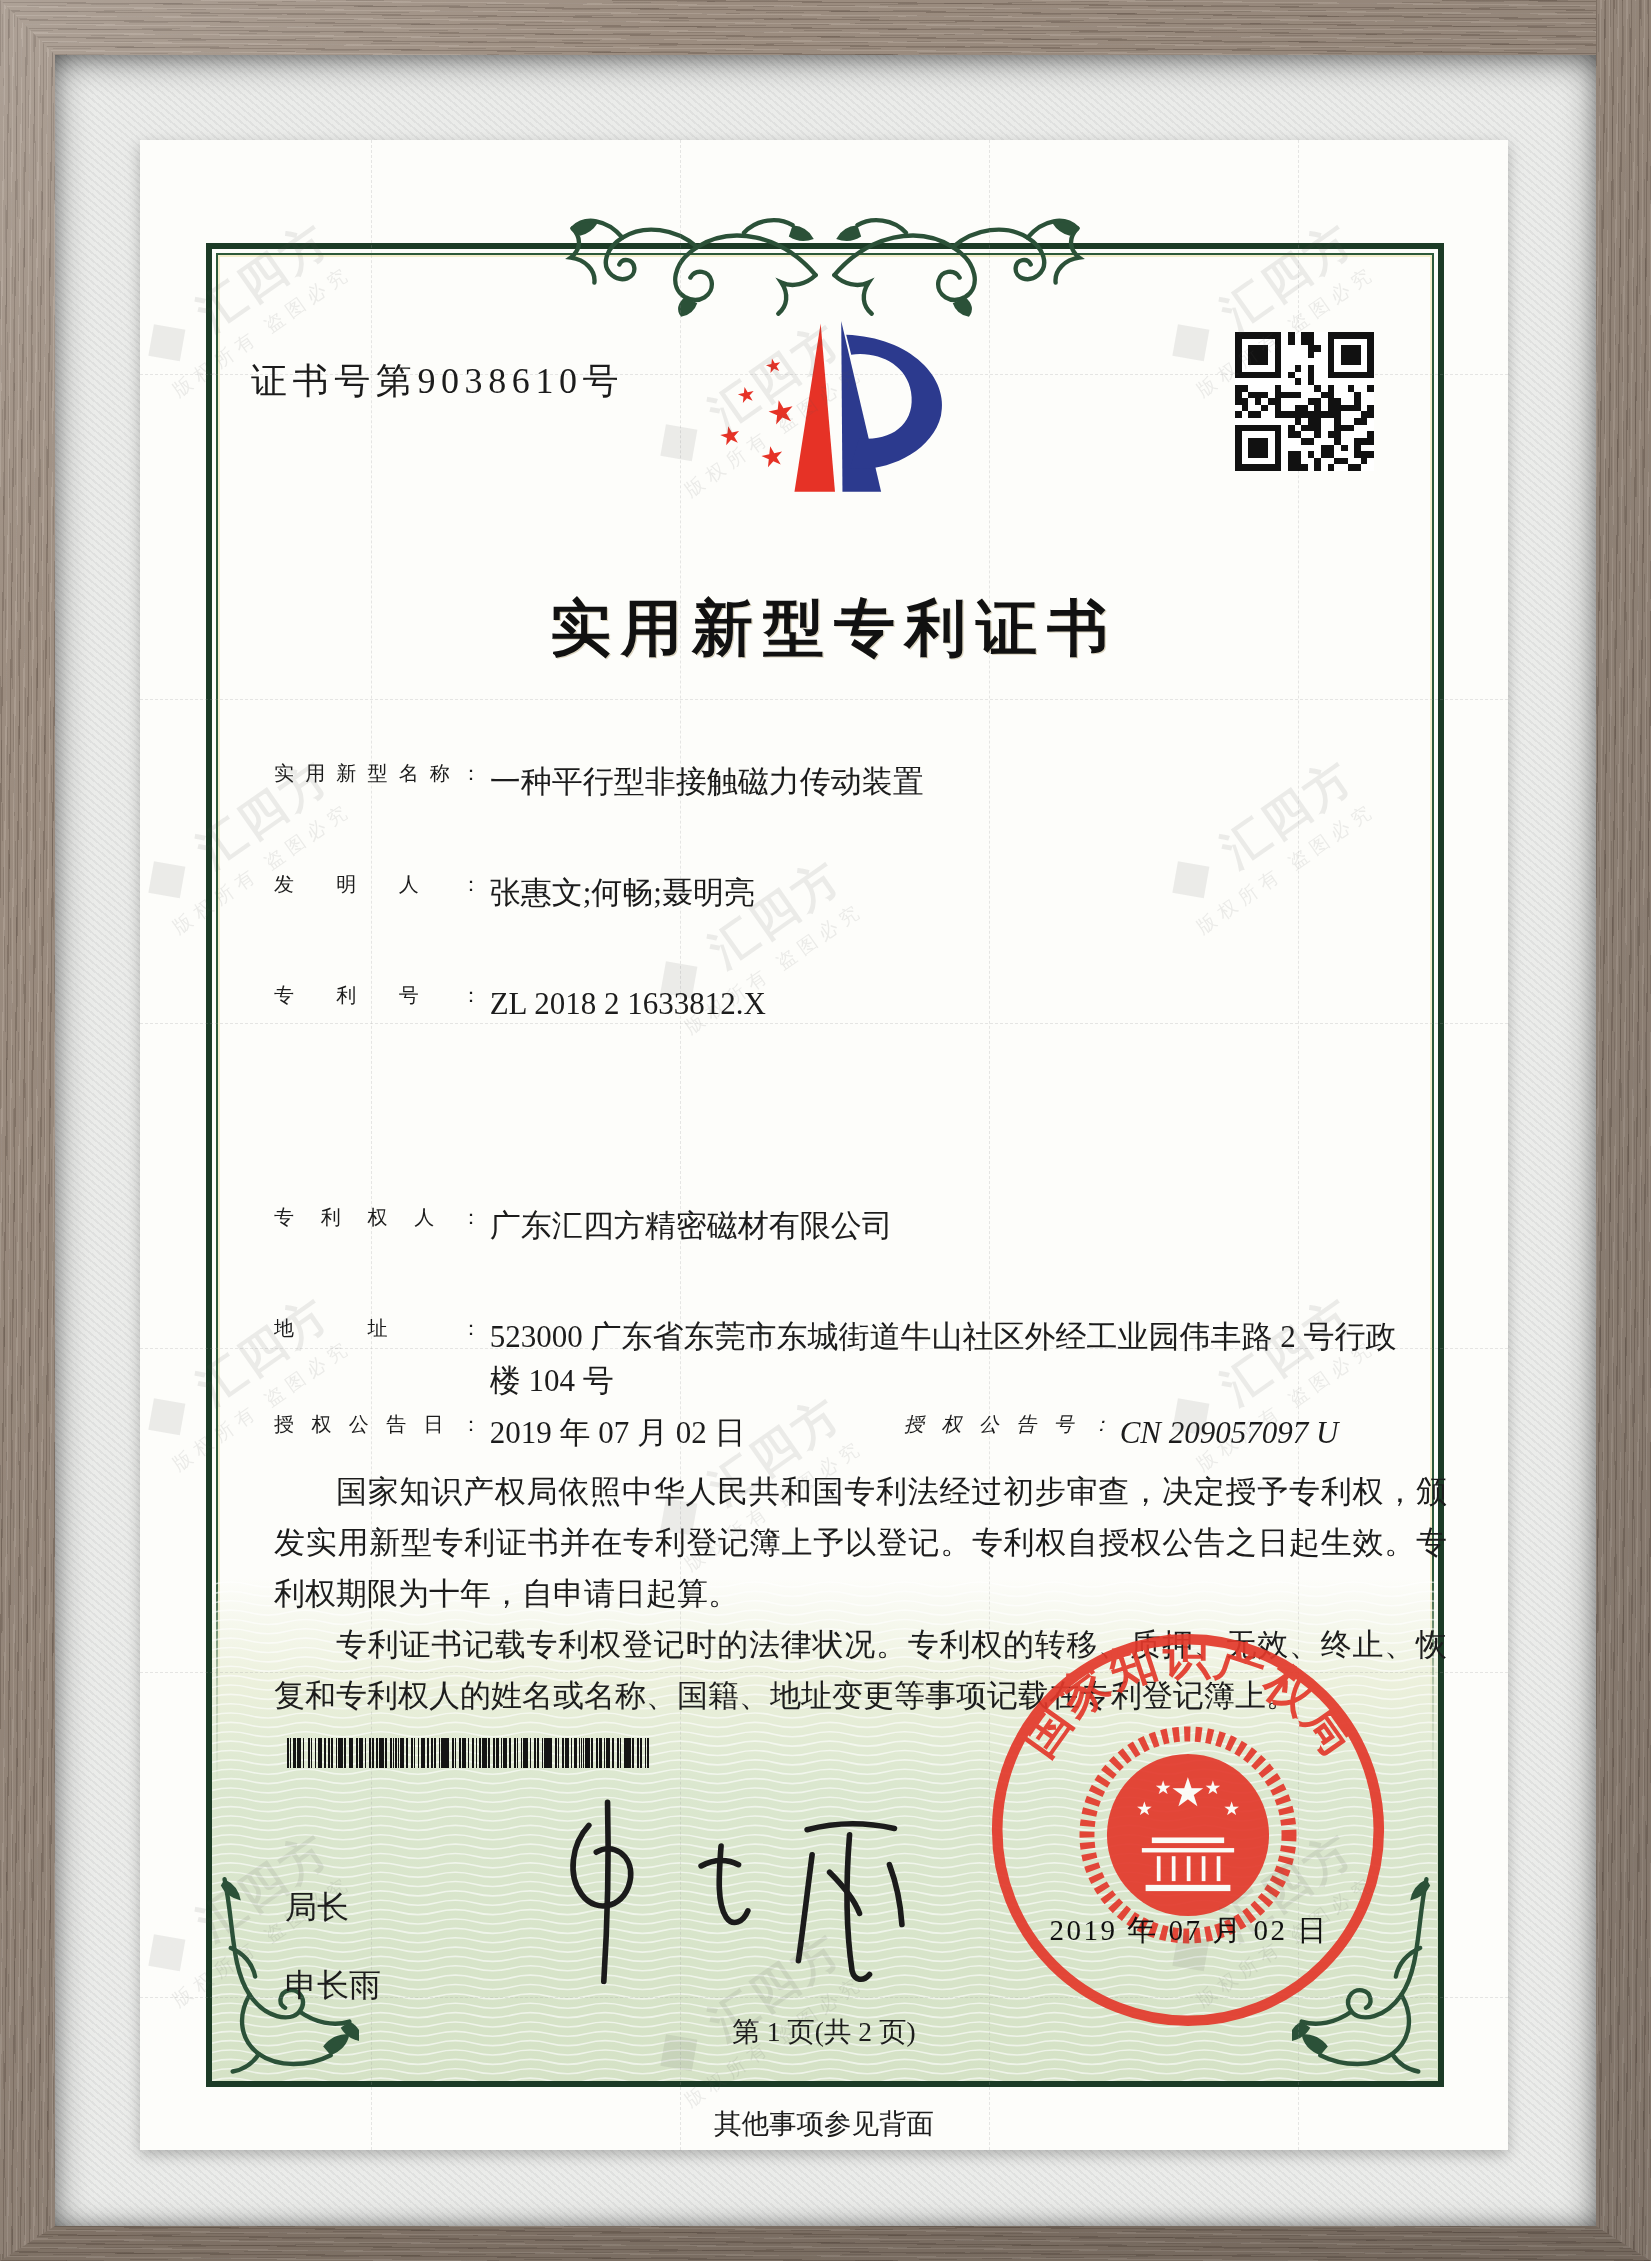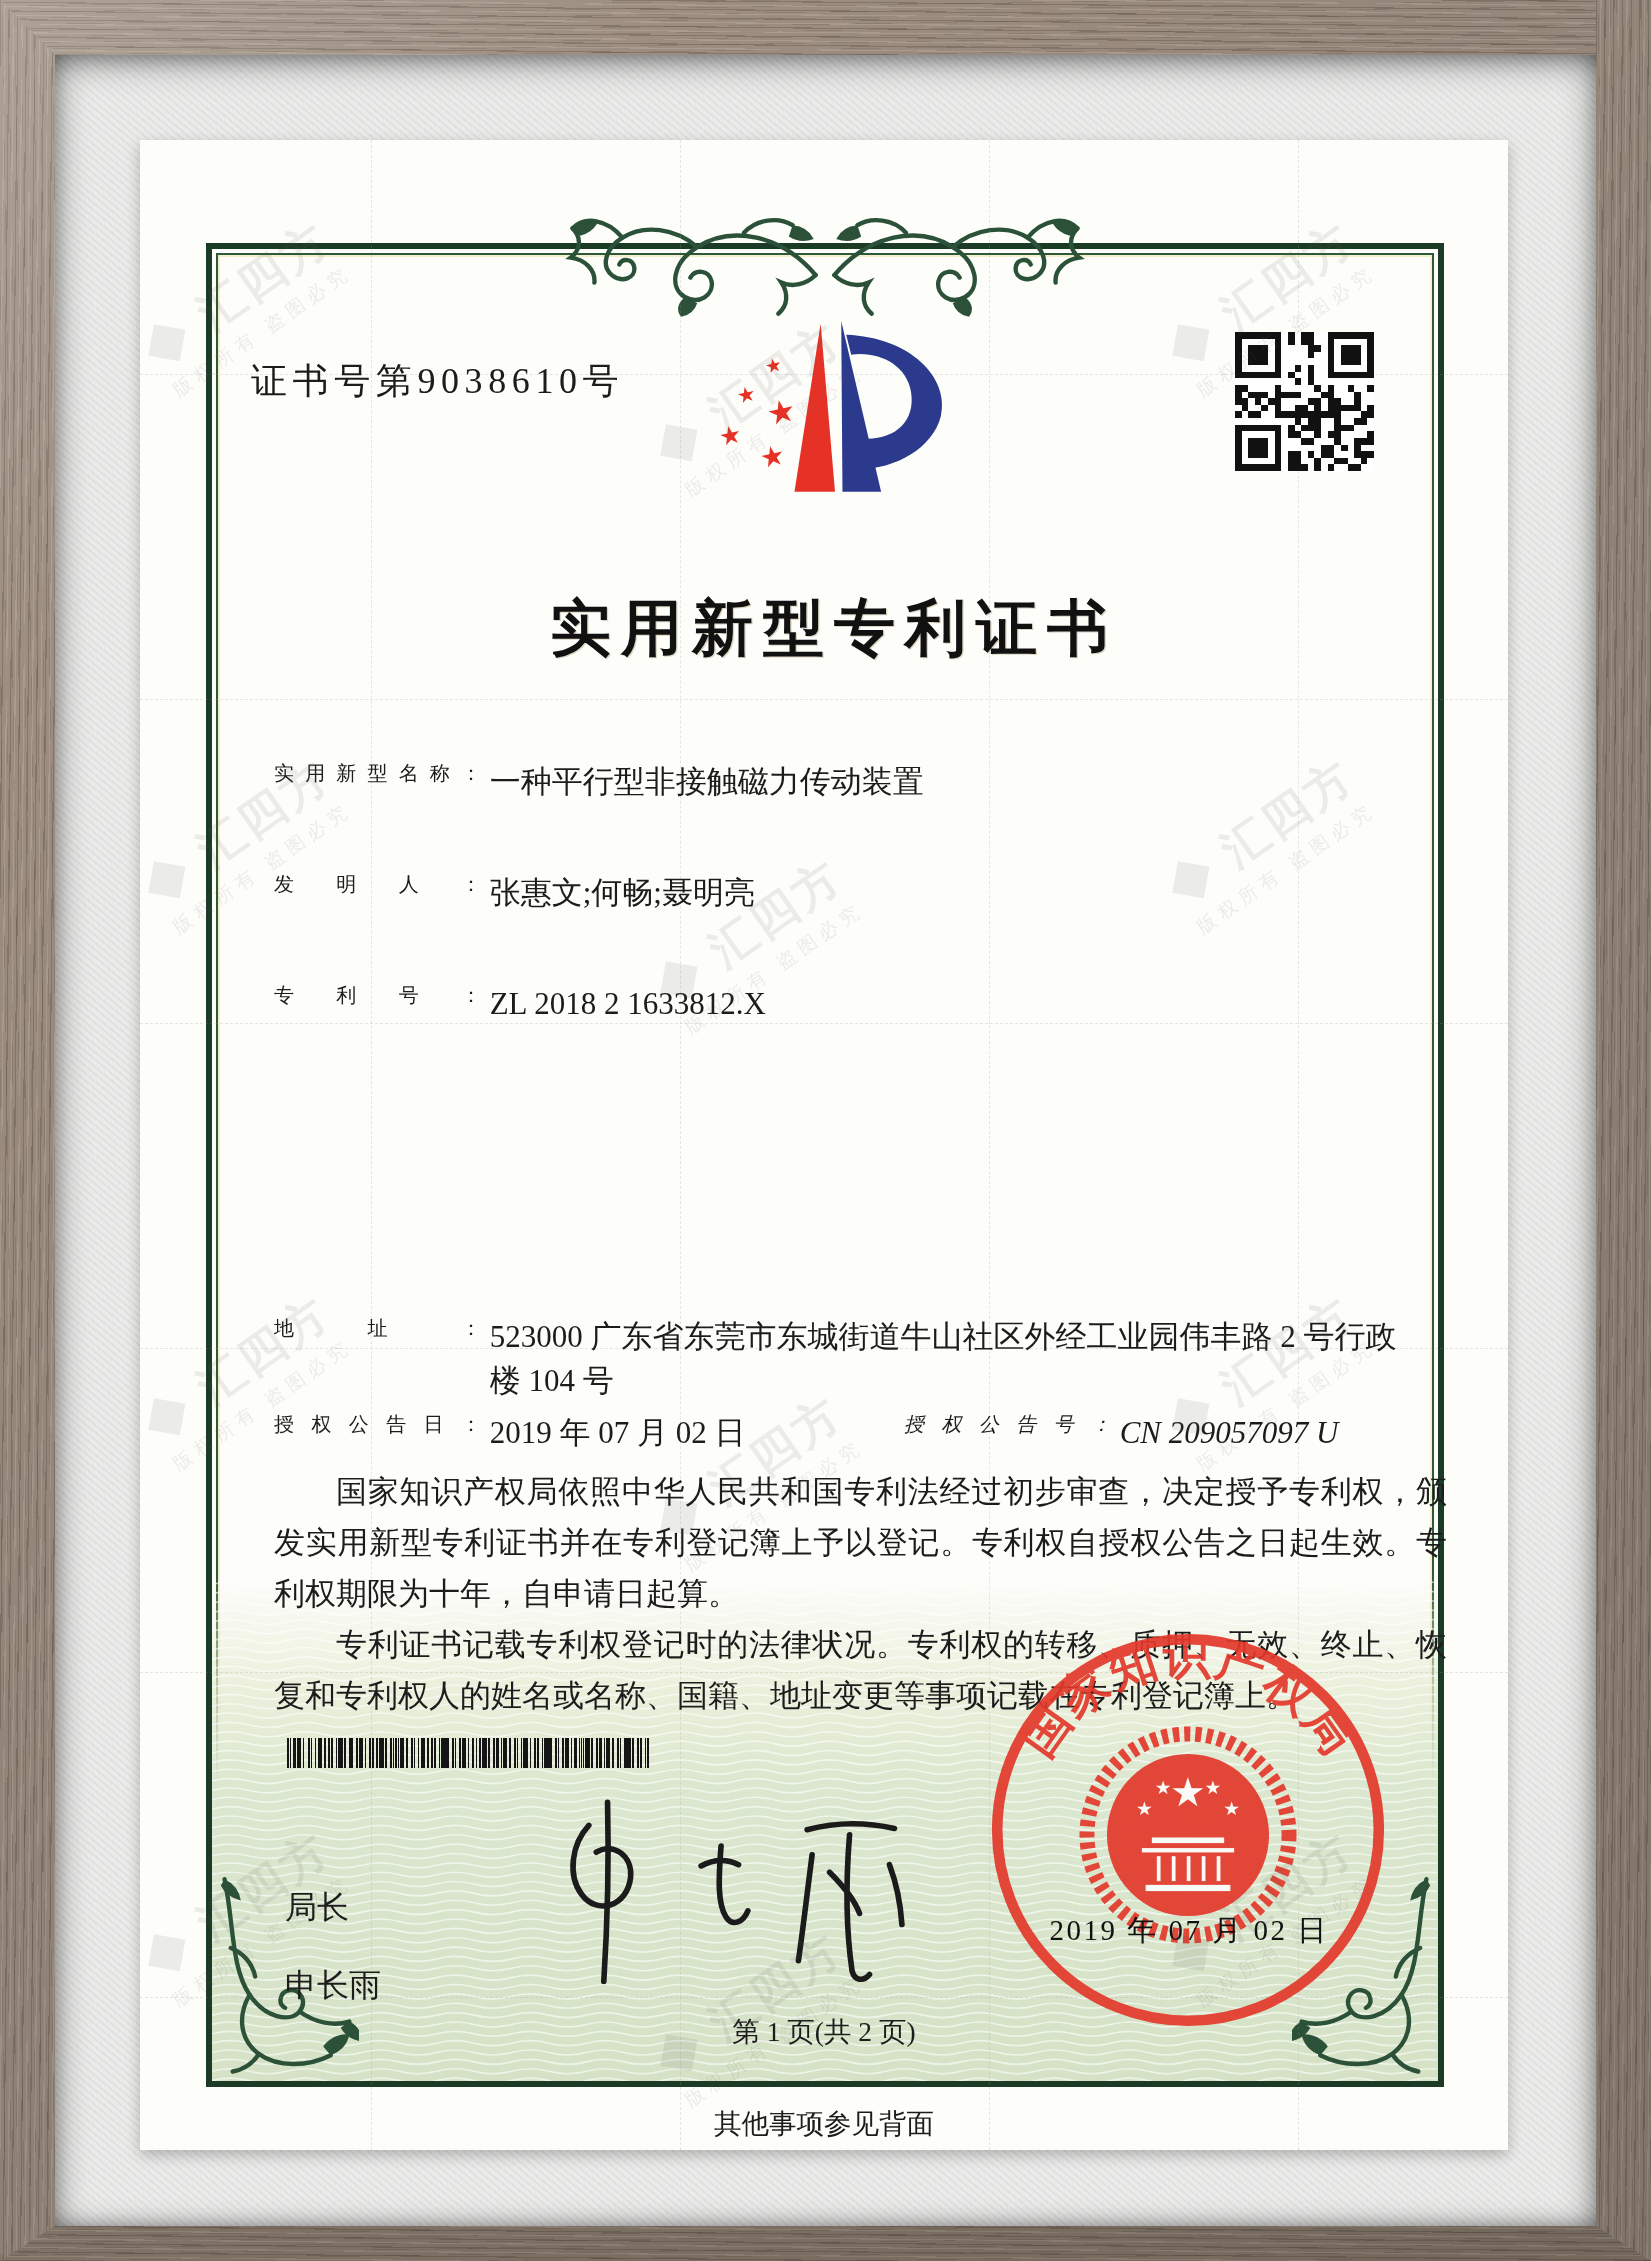--- a/index.html
+++ b/index.html
@@ -356,20 +356,23 @@
 
   <div class="frow" style="top:620px;">
     <span class="flabel">实用新型名称：</span><span class="fvalue">一种平行型非接触磁力传动装置</span>
   </div>
   <div class="frow" style="top:731px;">
     <span class="flabel">发明人：</span><span class="fvalue">张惠文;何畅;聂明亮</span>
   </div>
   <div class="frow" style="top:842px;">
     <span class="flabel">专利号：</span><span class="fvalue">ZL 2018 2 1633812.X</span>
   </div>
+  <div class="frow" style="top:1064px;">
+    <span class="flabel">专利权人：</span><span class="fvalue">广东汇四方精密磁材有限公司</span>
+  </div>
   <div class="frow" style="top:1175px;">
     <span class="flabel">地址：</span><span class="fvalue">523000 广东省东莞市东城街道牛山社区外经工业园伟丰路 2 号行政楼 104 号</span>
   </div>
   <div class="frow grant" style="top:1271px;">
     <span class="flabel">授权公告日：</span><span class="fvalue">2019 年 07 月 02 日</span>
     <span class="pair2">
       <span class="flabel">授权公告号：</span><span class="fvalue">CN 209057097 U</span>
     </span>
   </div>
 

